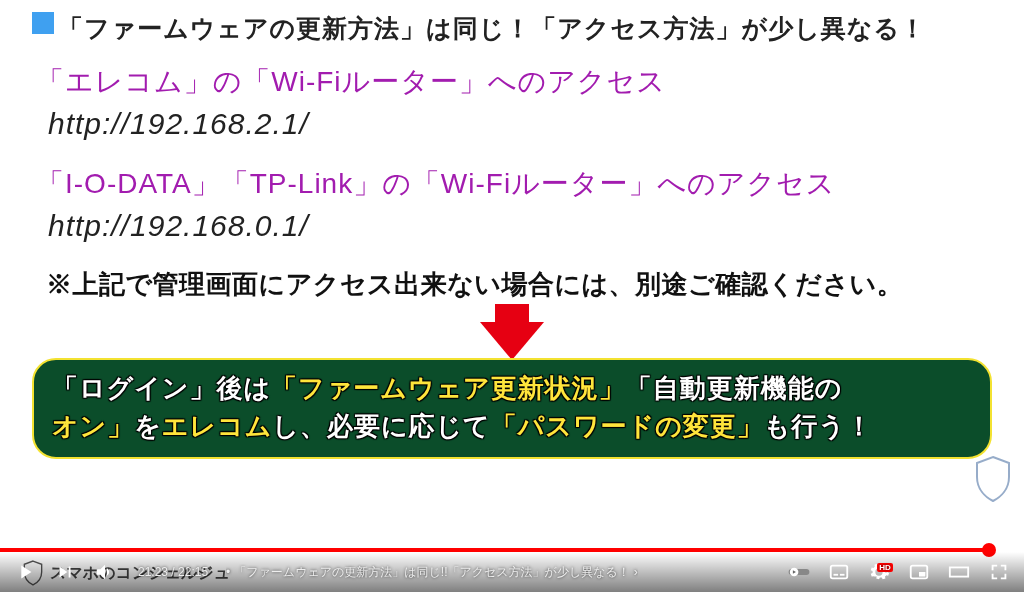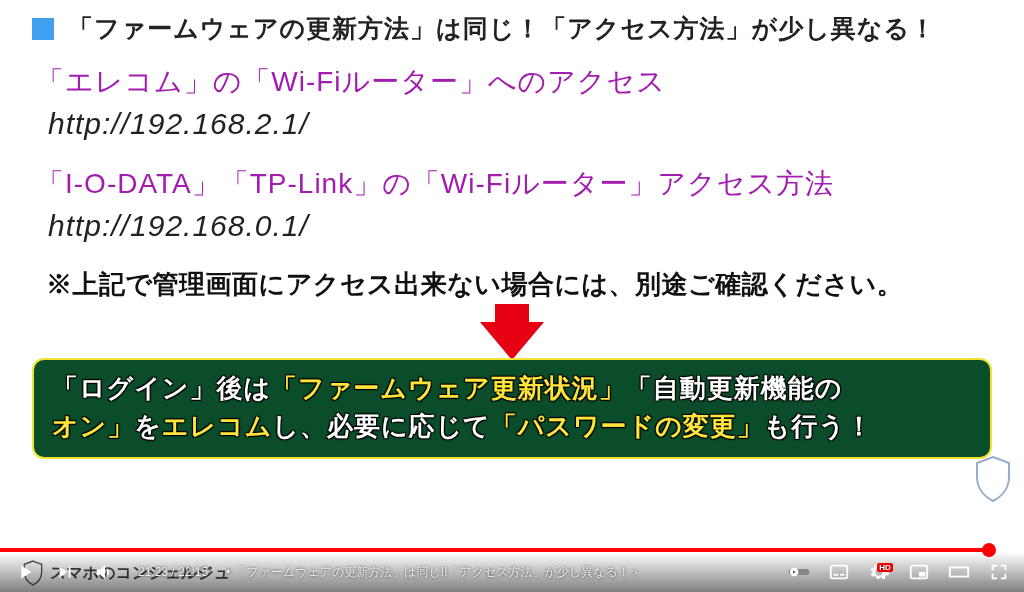--- a/index.html
+++ b/index.html
@@ -10,21 +10,21 @@
     background: #fff;
     position: relative;
     overflow: hidden;
   }
   .slide {
     width: 100%;
     height: 100%;
     padding: 12px 32px 0 32px;
     position: relative;
   }
-  .title-row { display: flex; align-items: center; gap: 14px; margin-bottom: 18px; }
+  .title-row { display: flex; align-items: flex-start; gap: 4px; margin-bottom: 18px; }
   .bullet-sq {
     width: 22px; height: 22px; background: #3fa0f0; display: inline-block;
   }
   .title { font-size: 25px; font-weight: 700; color: #222; letter-spacing: 1px; }
   .line { font-size: 28px; color: #a21caf; margin: 8px 0 6px 4px; font-weight: 500; letter-spacing: 1px; }
   .url { font-size: 30px; color: #222; margin: 0 0 24px 16px; letter-spacing: 1px; font-style: italic; }
   .note { font-size: 26px; font-weight: 700; color: #111; margin: 8px 0 0 14px; letter-spacing: 0.5px; }
   .arrow-wrap { width: 100%; display: flex; justify-content: center; margin-top: 2px; }
   .arrow-down {
     width: 0; height: 0;
@@ -52,21 +52,21 @@
     content: ""; position: absolute; bottom: -8px; left: 14px;
     width: 0; height: 0;
     border-left: 6px solid transparent; border-right: 6px solid transparent;
     border-top: 10px solid #111;
   }
   .point-hand { font-size: 30px; margin-top: 2px; margin-left: 4px; text-align: center; }
   .green-box {
     flex: 1;
     background: #0b4d2a;
     border: 2px solid #f3e231;
-    border-radius: 12px;
+    border-radius: 24px;
     padding: 10px 18px 12px 18px;
     font-size: 26px;
     font-weight: 700;
     color: #fff;
     line-height: 1.45;
     letter-spacing: 1px;
     text-shadow: 1px 1px 1px #000, -1px 1px 1px #000, 1px -1px 1px #000, -1px -1px 1px #000;
     font-family: Liberation Serif, serif;
   }
   .green-box .y { color: #ffe53b; }
@@ -118,21 +118,21 @@
 <div class="slide">
 
   <div class="title-row">
     <span class="bullet-sq"></span>
     <span class="title">「ファームウェアの更新方法」は同じ！「アクセス方法」が少し異なる！</span>
   </div>
 
   <div class="line">「エレコム」の「Wi-Fiルーター」へのアクセス</div>
   <div class="url">http://192.168.2.1/</div>
 
-  <div class="line">「I-O-DATA」「TP-Link」の「Wi-Fiルーター」アクセス方法</div>
+  <div class="line">「I-O-DATA」「TP-Link」の「Wi-Fiルーター」へのアクセス</div>
   <div class="url">http://192.168.0.1/</div>
 
   <div class="note">※上記で管理画面にアクセス出来ない場合には、別途ご確認ください。</div>
 
   <div class="arrow-wrap">
     <div>
       <div class="arrow-stem"></div>
       <div class="arrow-down"></div>
     </div>
   </div>

